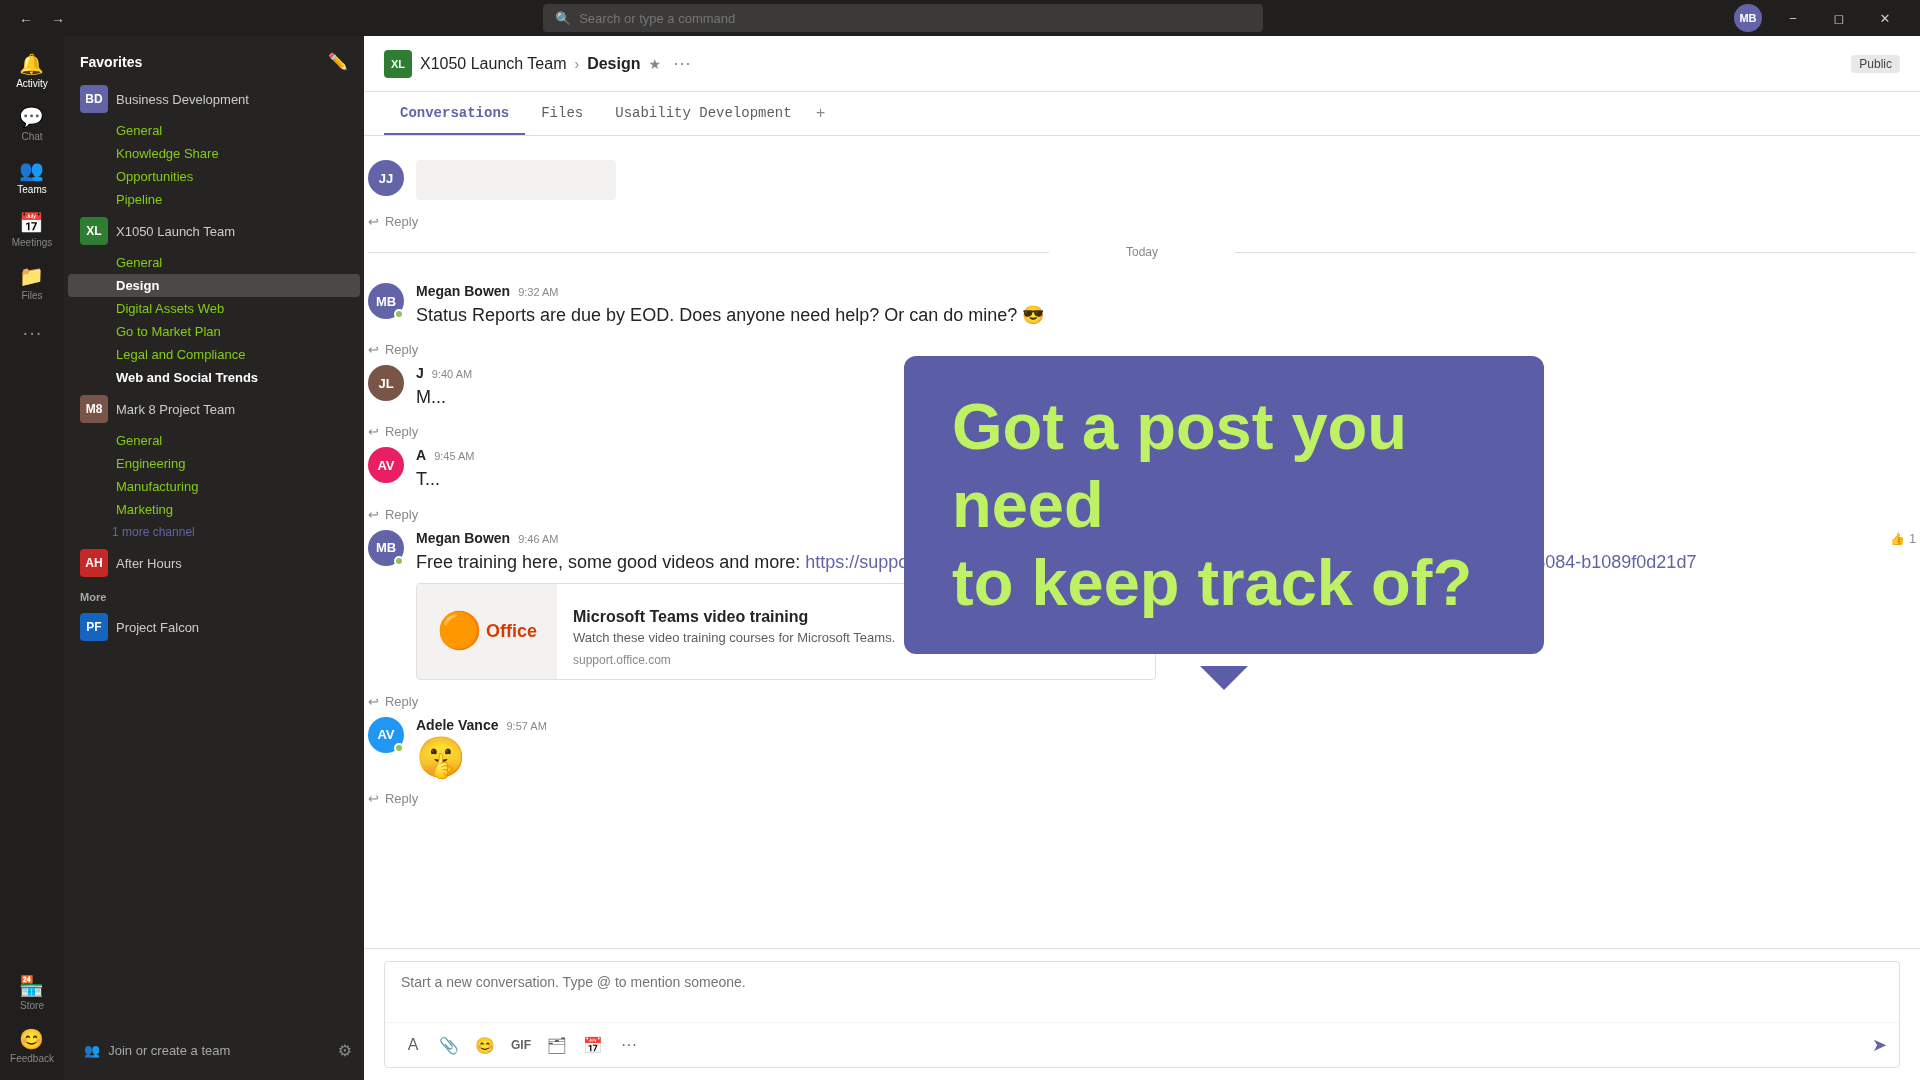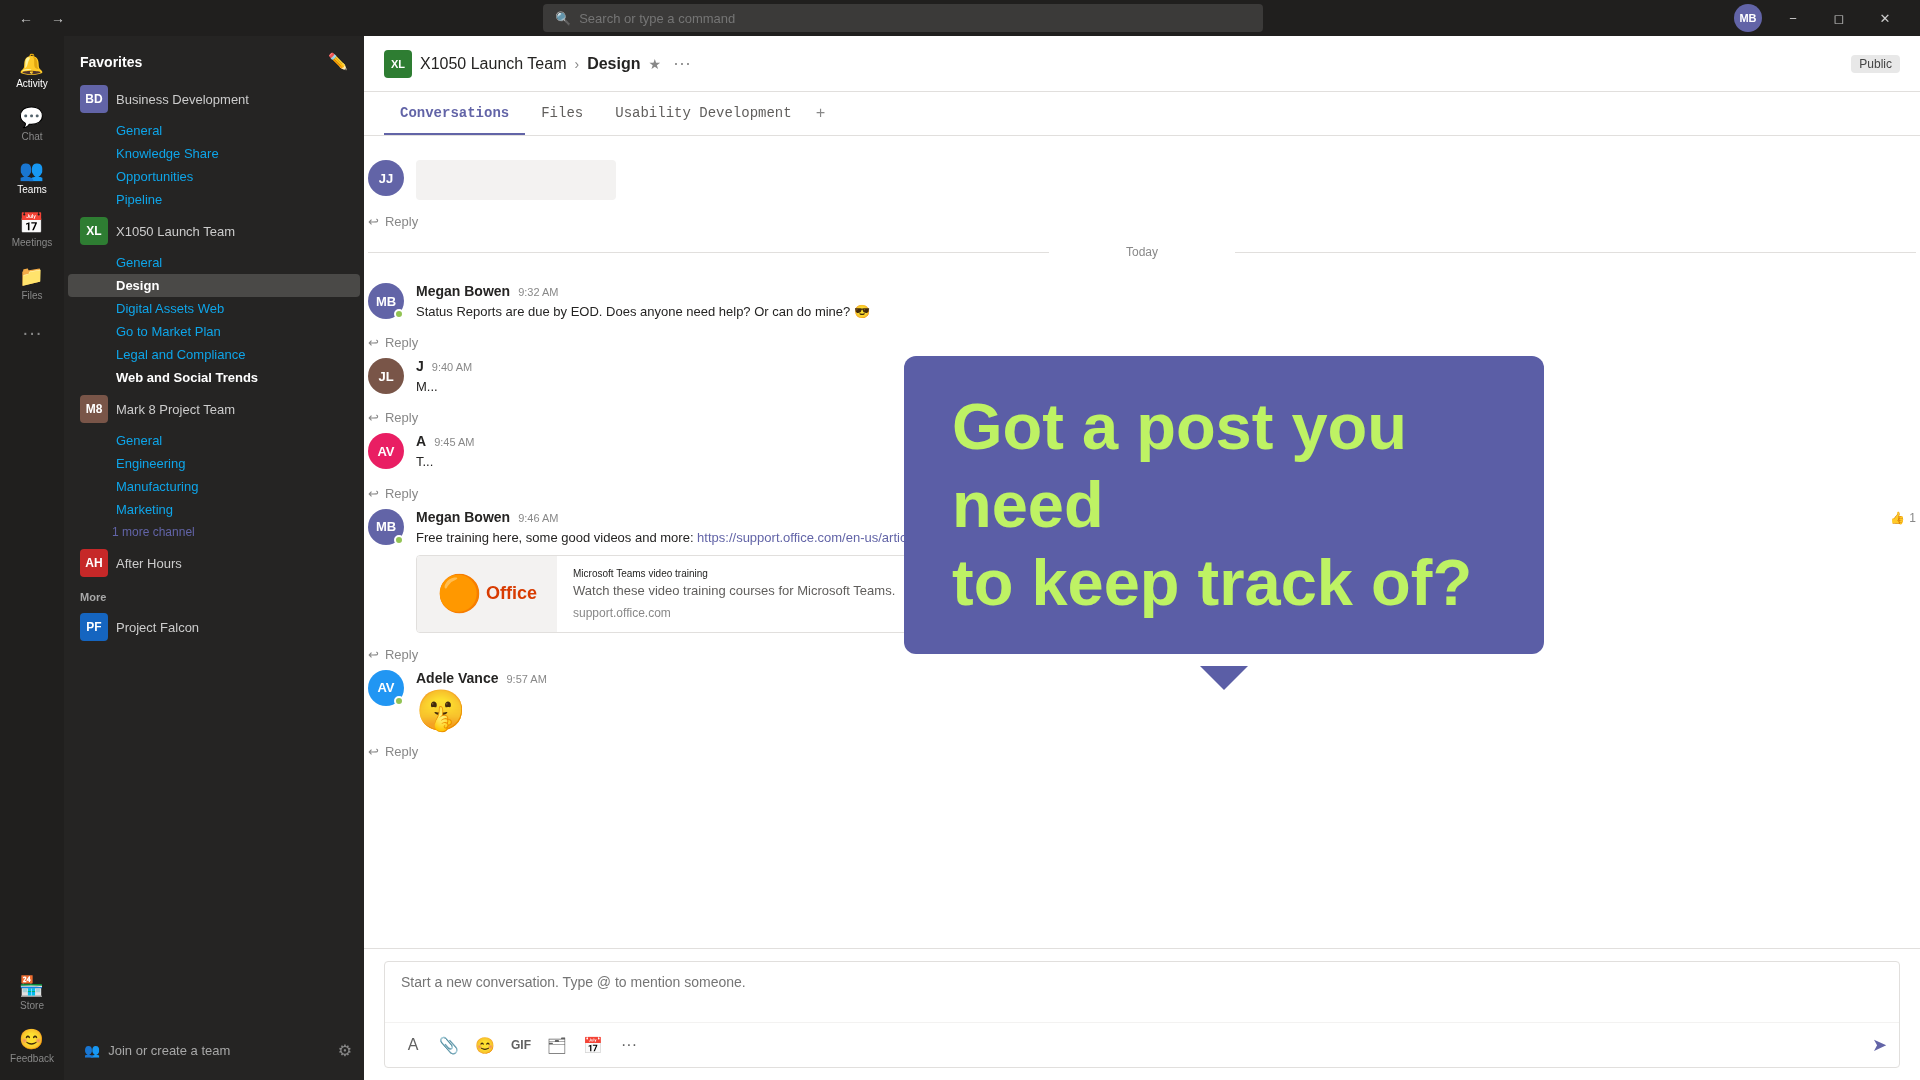--- a/index.html
+++ b/index.html
@@ -99,21 +99,21 @@
     .team-icon-bd { background: #6264a7; }
     .team-icon-xl { background: #2e7d32; }
     .team-icon-m8 { background: #795548; }
     .team-icon-ah { background: #c62828; font-size: 10px; }
     .team-icon-pf { background: #1565c0; }
     .team-item-name { flex: 1; }
     .team-item-dots { color: #888; font-size: 16px; margin-left: auto; opacity: 0; }
 
     .channel-item {
       display: flex; align-items: center; padding: 4px 12px 4px 48px;
-      cursor: pointer; color: #0ea5e9; font-size: 13px;
+      cursor: pointer; color: #84cc16; font-size: 13px;
       border-radius: 4px; margin: 0 4px;
     }
     .channel-item.active { background: #4a4947; color: #fff; font-weight: 600; }
     .channel-item.bold { color: #fff; font-weight: 600; }
 
     .more-channel { color: #6264a7; font-size: 12px; padding: 4px 12px 4px 48px; cursor: pointer; }
 
     .sidebar-footer {
       margin-top: auto; padding: 8px 12px;
       display: flex; align-items: center; gap: 8px;
@@ -194,21 +194,21 @@
       font-weight: bold; color: white; font-size: 13px; position: relative;
     }
     .online-dot {
       width: 10px; height: 10px; background: #92c353; border-radius: 50%;
       position: absolute; bottom: 0; right: 0; border: 2px solid white;
     }
     .msg-body { flex: 1; }
     .msg-header { display: flex; align-items: baseline; gap: 8px; margin-bottom: 4px; }
     .msg-author { font-weight: 600; font-size: 14px; color: #252423; }
     .msg-time { font-size: 11px; color: #888; }
-    .msg-text { font-size: 13px; color: #252423; line-height: 1.4; }
+    .msg-text { font-size: 18px; color: #252423; line-height: 1.4; }
     .msg-link { color: #6264a7; text-decoration: none; }
     .msg-actions { margin-left: auto; display: flex; align-items: center; gap: 8px; }
     .like-count { display: flex; align-items: center; gap: 4px; color: #888; font-size: 12px; }
 
     .reply-btn {
       display: flex; align-items: center; gap: 6px;
       color: #888; font-size: 13px; cursor: pointer; margin-top: 6px;
     }
 
     
@@ -234,21 +234,21 @@
     .link-card {
       display: flex; border: 1px solid #e1dfdd; border-radius: 4px;
       overflow: hidden; margin-top: 8px; max-width: 740px;
     }
     .link-card-img {
       width: 140px; background: #f3f2f1;
       display: flex; align-items: center; justify-content: center; flex-shrink: 0;
       font-size: 40px;
     }
     .link-card-body { padding: 12px 16px; flex: 1; }
-    .link-card-title { font-weight: 400; font-size: 10px; color: #252423; margin-bottom: 4px; }
+    .link-card-title { font-weight: 700; font-size: 16px; color: #252423; margin-bottom: 4px; margin-top: 12px; }
     .link-card-desc { font-size: 13px; color: #605e5c; margin-bottom: 8px; }
     .link-card-source { font-size: 12px; color: #888; }
     .link-card-close {
       padding: 8px; color: #888; cursor: pointer; font-size: 16px; align-self: flex-start;
     }
 
     
     .emoji-msg { font-size: 40px; line-height: 1; }
 
     

